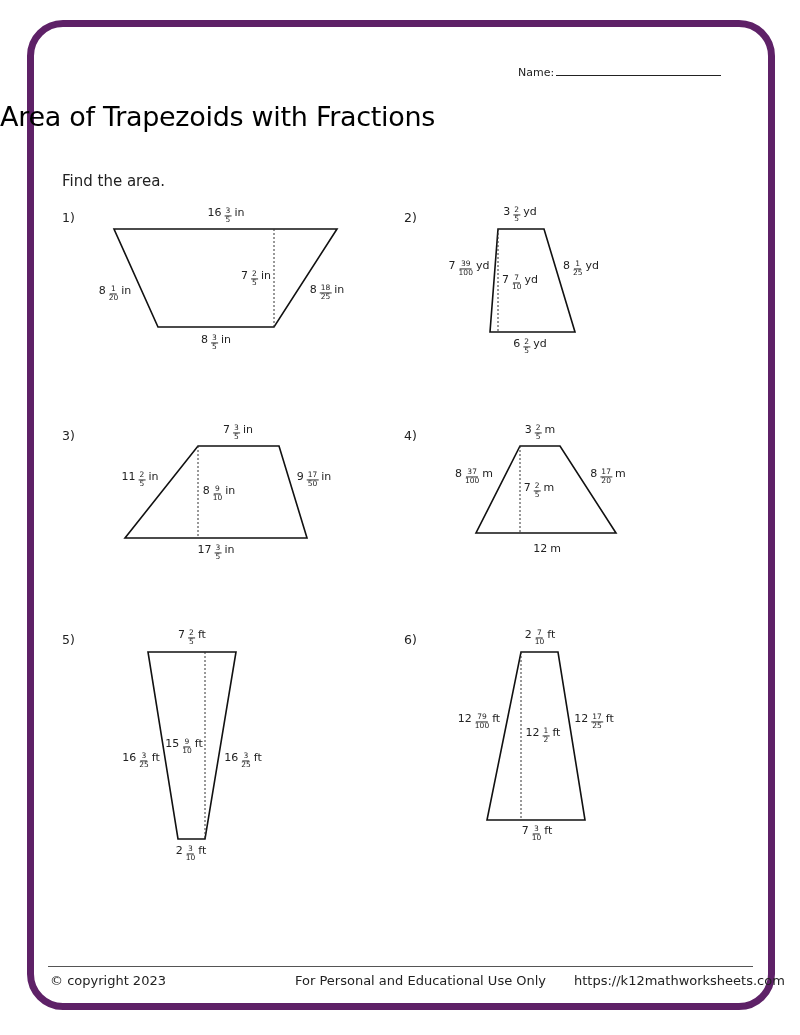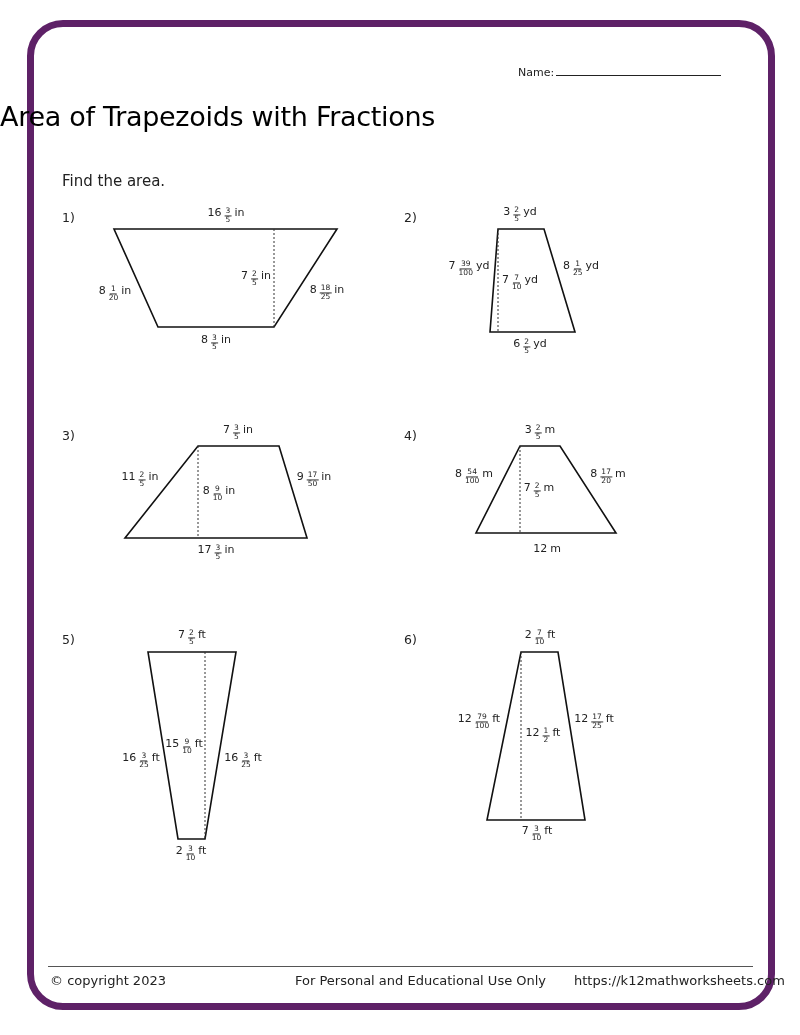--- a/index.html
+++ b/index.html
@@ -205,21 +205,21 @@
     </span>
     <span>m</span>
 </div>
 <div class="lbl" style="left:547px;top:548px">
   <span class="whole">12</span>
     <span>m</span>
 </div>
 <div class="lbl" style="left:474px;top:477px">
   <span class="whole">8</span>
     <span class="frac">
-      <span class="n">54</span>
+      <span class="n">37</span>
       <span class="d">100</span>
     </span>
     <span>m</span>
 </div>
 <div class="lbl" style="left:608px;top:477px">
   <span class="whole">8</span>
     <span class="frac">
       <span class="n">17</span>
       <span class="d">20</span>
     </span>

